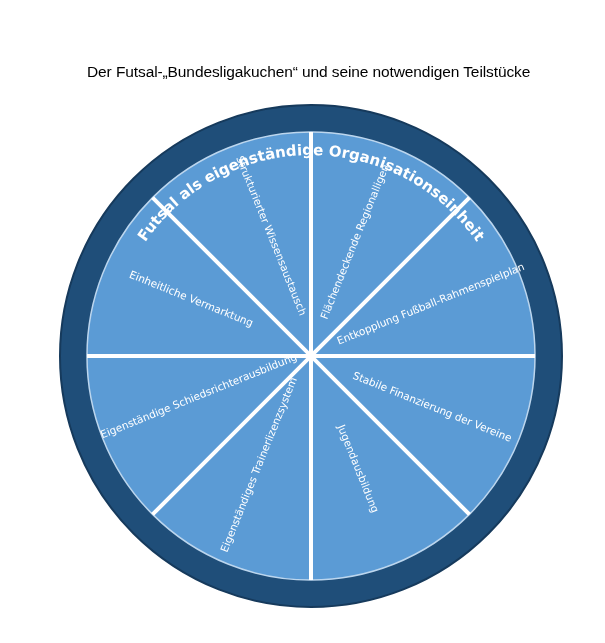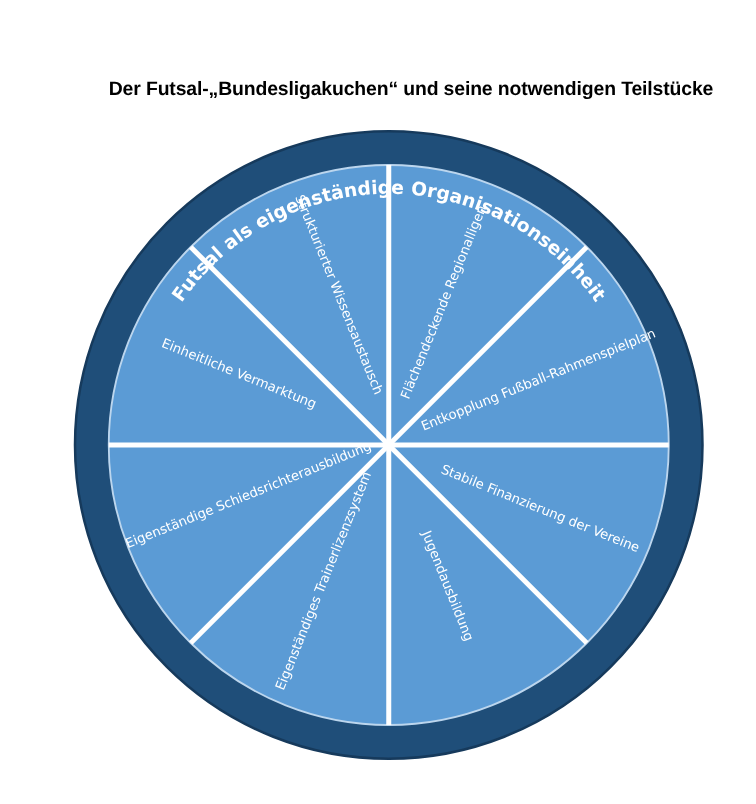--- a/index.html
+++ b/index.html
@@ -1,17 +1,17 @@
 <!DOCTYPE html>
 <html><head>
 <meta charset="utf-8">
 <style>
   html,body{margin:0;padding:0;background:#ffffff;}
   body{width:605px;height:643px;position:relative;overflow:hidden;font-family:"Liberation Sans","DejaVu Sans",sans-serif;}
-  .title{position:absolute;left:87px;top:63px;font-size:15.5px;font-weight:bold;color:#000;white-space:nowrap;letter-spacing:-0.1px;}
+  .title{position:absolute;left:87px;top:63px;font-size:15.5px;font-weight:normal;color:#000;white-space:nowrap;letter-spacing:-0.1px;}
   svg{position:absolute;left:0;top:0;}
   .slice-label{font-family:"DejaVu Sans","Liberation Sans",sans-serif;font-size:10.5px;fill:#ffffff;}
   .ring-label{font-family:"DejaVu Sans","Liberation Sans",sans-serif;font-size:15px;font-weight:bold;fill:#ffffff;}
 </style>
 </head>
 <body>
 
 <div class="title">Der Futsal-„Bundesligakuchen“ und seine notwendigen Teilstücke</div>
 
 <svg width="605" height="643" viewBox="0 0 605 643">

